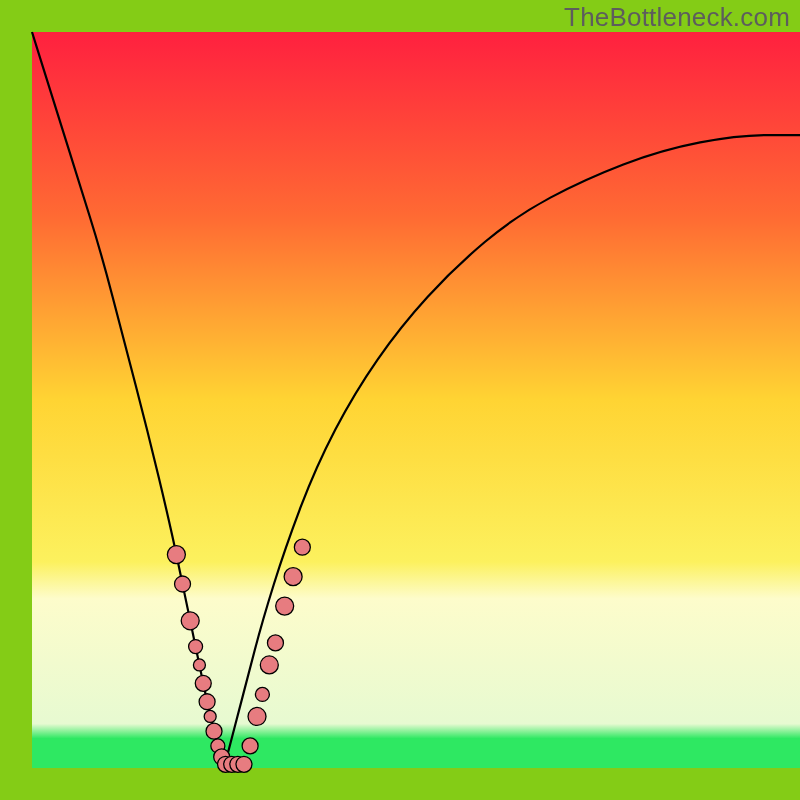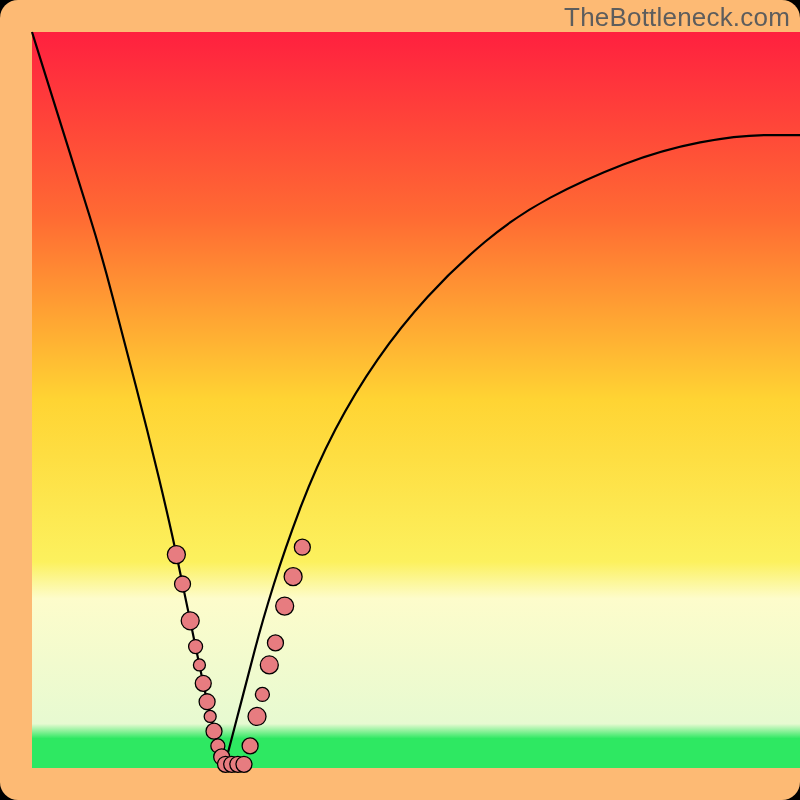--- a/index.html
+++ b/index.html
@@ -7,22 +7,21 @@
     padding: 0;
     width: 800px;
     height: 800px;
     overflow: hidden;
     background: #000;
     font-family: Arial, Helvetica, sans-serif;
   }
   .frame {
     position: absolute;
     inset: 0;
-    background: #fdba74;
-    border-radius: 18px;
+    background: #84cc16;
   }
   .plot-area {
     
     position: absolute;
     background: linear-gradient(
       to bottom,
       var(--c-top) 0%,
       var(--c-upper) 25%,
       var(--c-mid) 50%,
       var(--c-lowmid) 72%,

